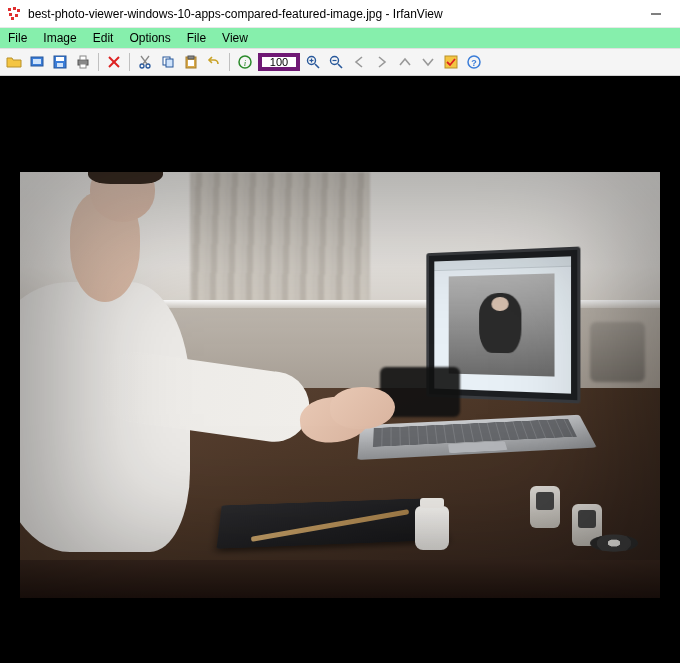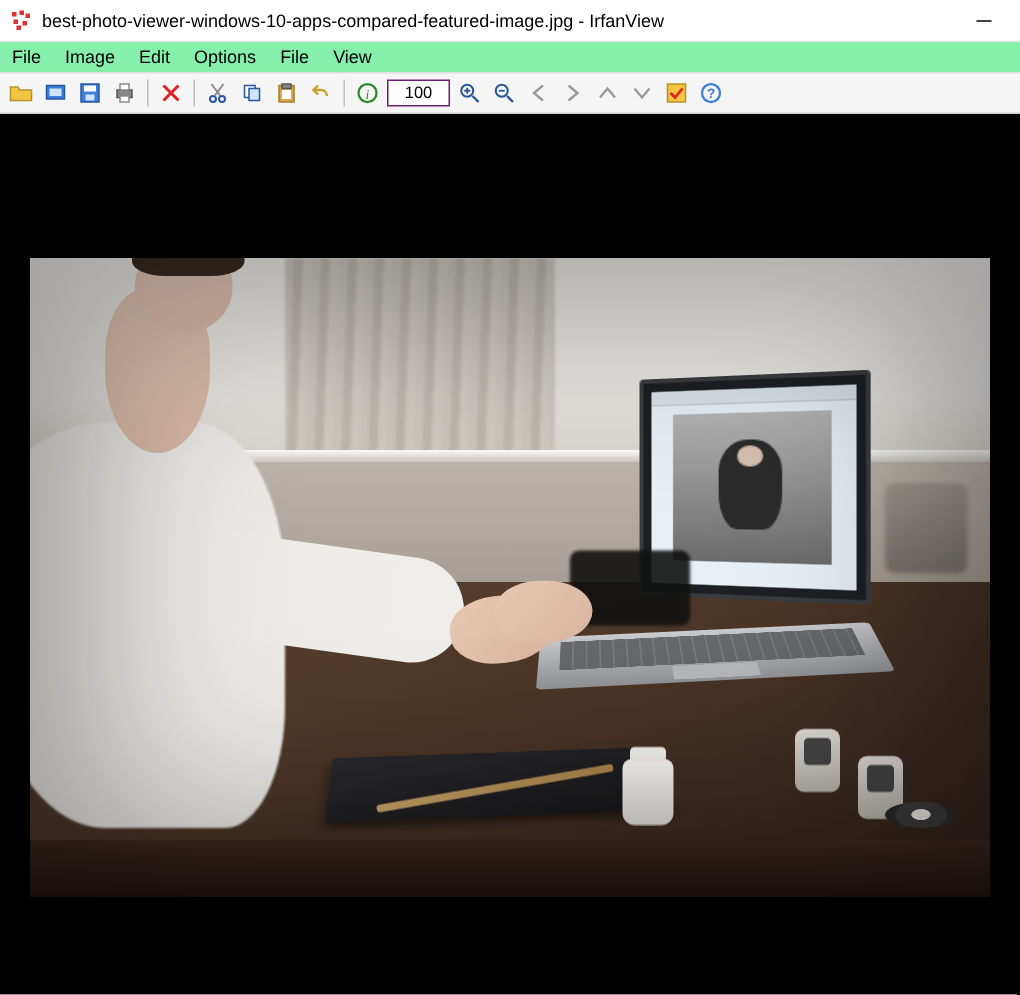--- a/index.html
+++ b/index.html
@@ -13,21 +13,21 @@
   .win-btn { width: 28px; height: 20px; display: flex; align-items: center; justify-content: center; color: #000; cursor: pointer; font-size: 14px; }
 
   
   .menubar { height: 20px; background: #86efac; display: flex; align-items: center; padding: 0 0; gap: 0; }
   .menu-item { padding: 2px 8px; color: #000; cursor: pointer; font-size: 12px; }
 
   
   .toolbar { height: 28px; background: #f5f5f5; border-top: 1px solid #e0e0e0; border-bottom: 1px solid #d0d0d0; display: flex; align-items: center; padding: 0 4px; gap: 3px; }
   .tool-btn { width: 20px; height: 20px; display: flex; align-items: center; justify-content: center; cursor: pointer; border-radius: 2px; }
   .tool-sep { width: 1px; height: 18px; background: #c0c0c0; margin: 0 2px; }
-  .zoom-box { width: 42px; height: 18px; border: 1px solid #701a75; background: #fff; font-size: 11px; text-align: center; line-height: 16px; }
+  .zoom-box { width: 42px; height: 18px; border: 4px solid #701a75; background: #fff; font-size: 11px; text-align: center; line-height: 16px; }
 
   
   .canvas { width: 680px; height: 587px; background: #000; display: flex; align-items: center; justify-content: center; overflow: hidden; }
   .photo { width: 640px; height: 426px; margin-top: 30px; position: relative; overflow: hidden; }
 
   
   .wall-top { position: absolute; left: 0; top: 0; right: 0; height: 135px; background: linear-gradient(180deg, #f6f4f1 0%, #eae7e3 70%, #d9d4cd 100%); }
   .molding { position: absolute; left: 0; right: 0; top: 128px; height: 8px; background: linear-gradient(180deg, #fff, #cfcac3); }
   .wall-low { position: absolute; left: 0; top: 136px; right: 0; height: 110px; background: linear-gradient(180deg, #bdb6ad, #9e958b); }
   .curtain { position: absolute; left: 170px; top: 0; width: 180px; height: 240px; background: repeating-linear-gradient(92deg, #c7c1b8 0 6px, #b4ada3 6px 12px, #cdc7bd 12px 18px); filter: blur(1.2px); opacity: 0.75; }

